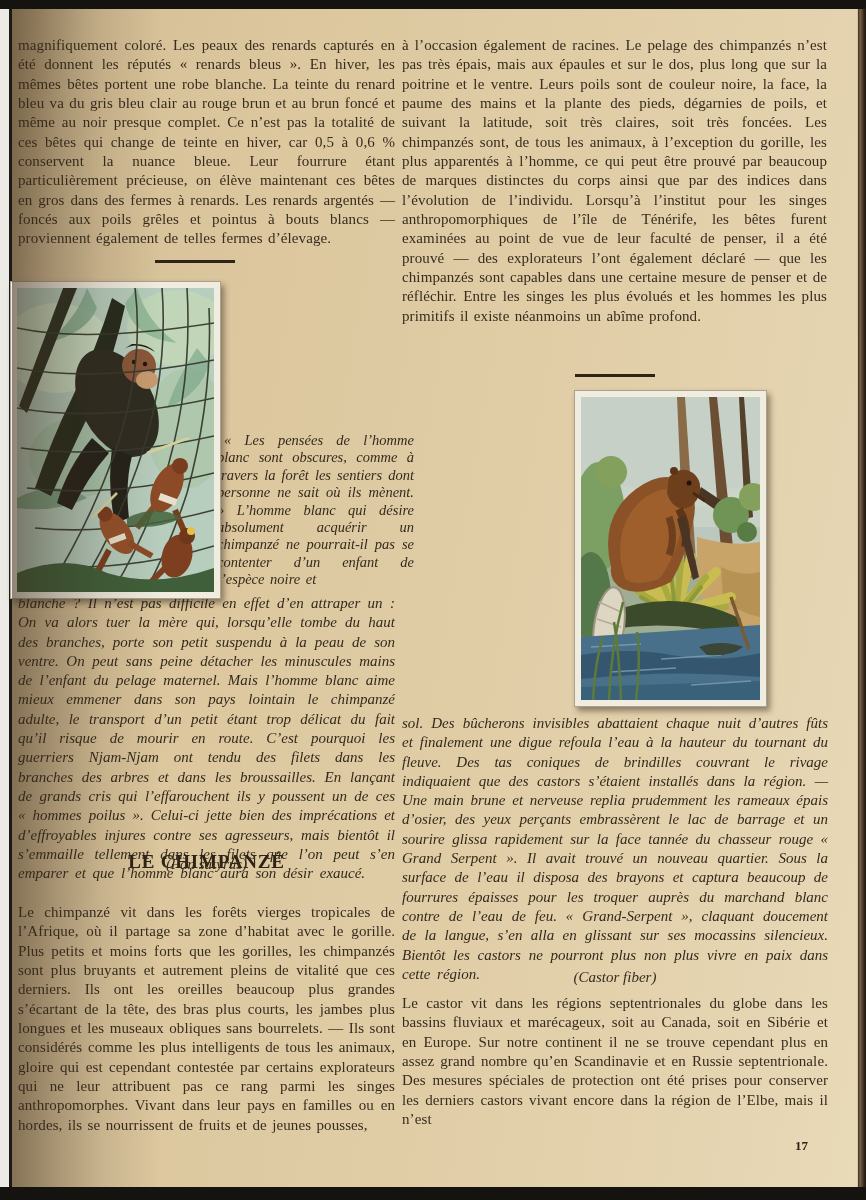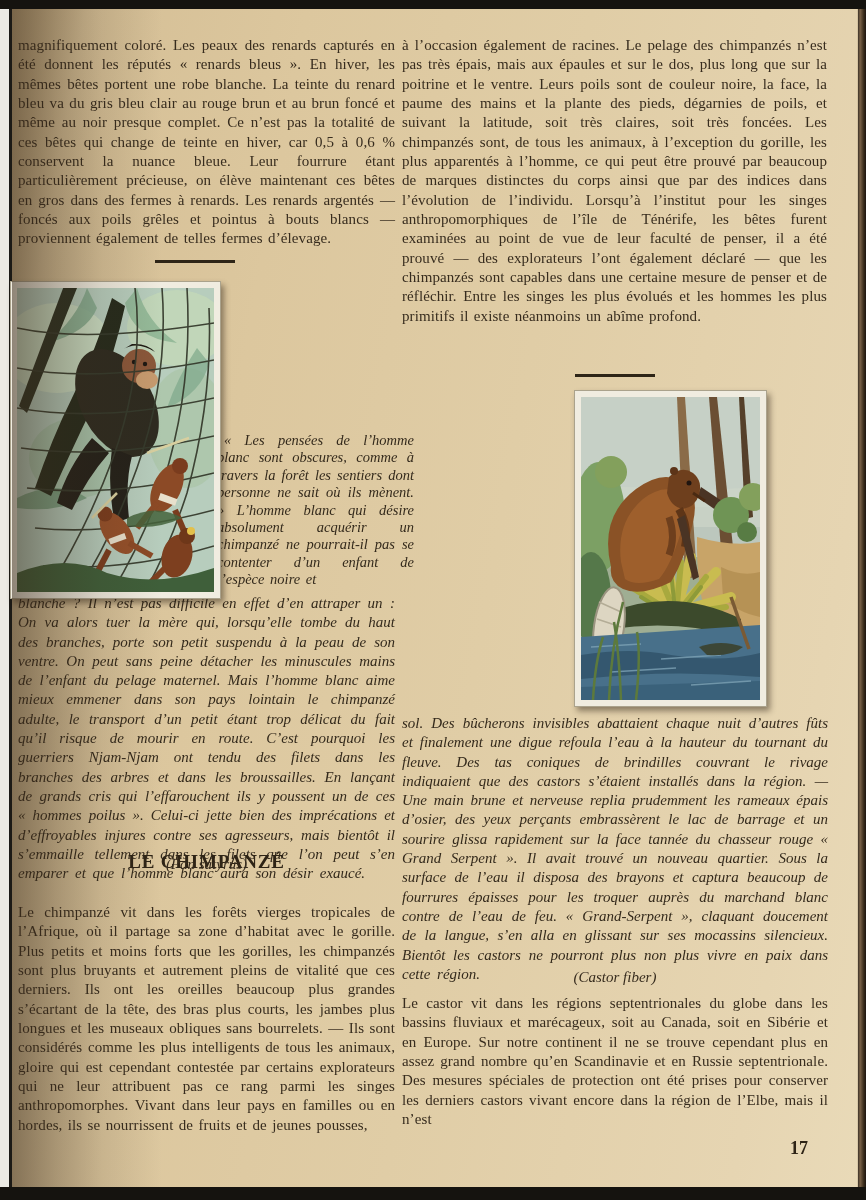--- a/index.html
+++ b/index.html
@@ -39,21 +39,21 @@
   .caption{
     font-style:italic;font-size:13.5px;line-height:16.8px;word-spacing:1.5px;color:#3a2e1f;
   }
   .caption.right{text-align:right;}
   .story{
     font-style:italic;color:#342a1c;
   }
   .story.narrow{font-size:14.5px;line-height:17.4px;text-align:justify;word-spacing:2px;text-indent:7px;}
   .story.narrow2{font-size:14.5px;line-height:17.6px;text-align:justify;word-spacing:2px;}
   .story.wide{font-size:15px;line-height:19.3px;text-align:justify;word-spacing:3px;}
-  .pagenum{font-weight:bold;font-size:18px;text-align:right;color:#2e2416;}
+  .pagenum{font-weight:bold;font-size:13px;text-align:right;color:#2e2416;}
 
   figure.plate{
     position:absolute;margin:0;padding:6px;background:#f0ece0;
     border:1px solid #aaa28c;box-shadow:3px 4px 6px rgba(30,20,10,.45);
     z-index:2;
   }
   figure.plate svg{display:block;}
 </style>
 </head>
 <body>

